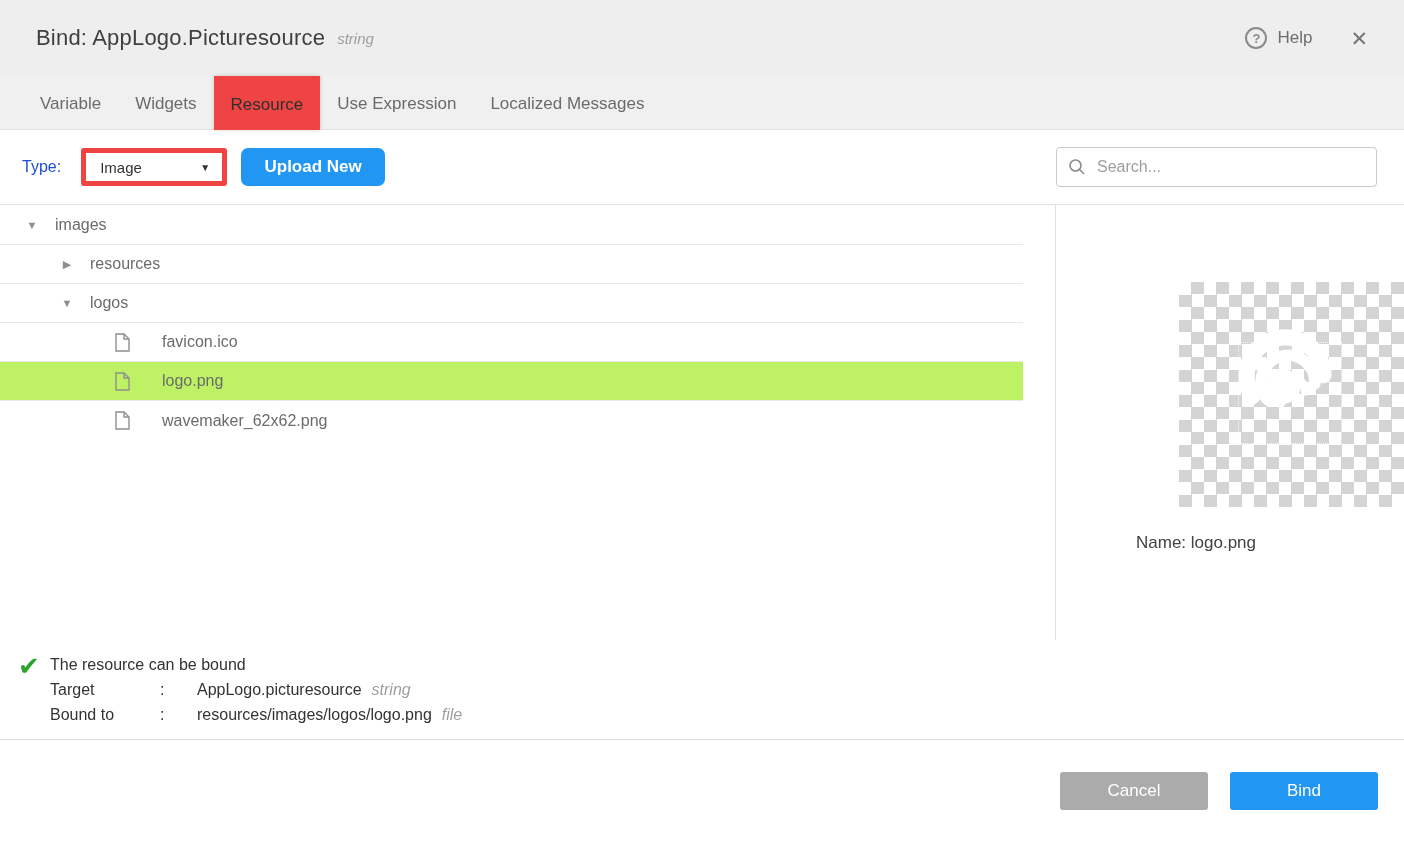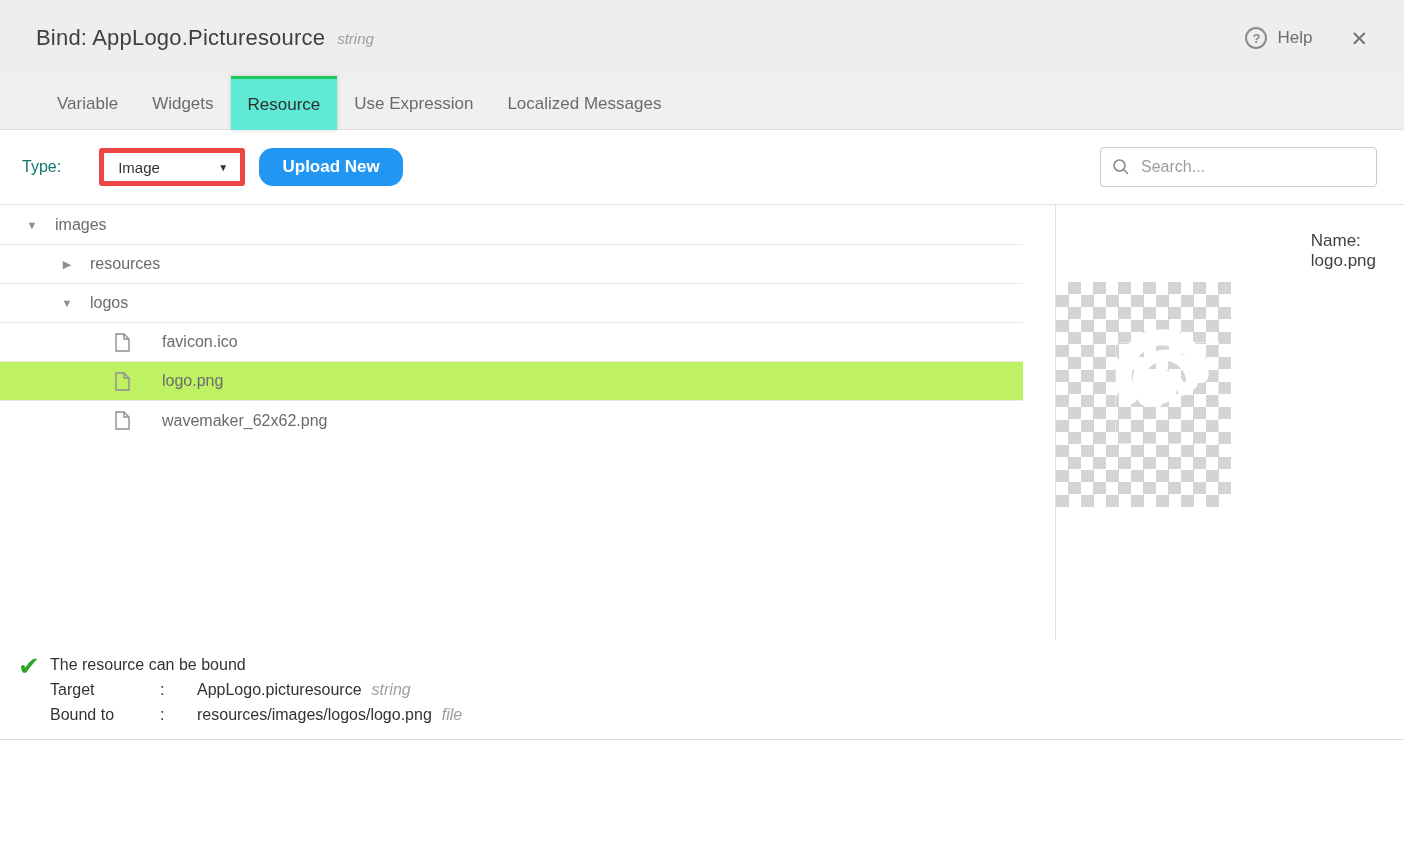--- a/index.html
+++ b/index.html
@@ -14,60 +14,60 @@
   .header-spacer { flex:1; }
   .help-group { display:flex; align-items:center; gap:10px; cursor:pointer; }
   .help-circle { width:22px; height:22px; border:2px solid #8a8a8a; border-radius:50%;
                  display:flex; align-items:center; justify-content:center;
                  font-size:13px; color:#8a8a8a; font-weight:bold; }
   .help-text { font-size:17px; color:#6e6e6e; }
   .close-x { margin-left:38px; font-size:21px; color:#757575; cursor:pointer; line-height:1; }
 
   
   .tabbar { height:54px; background:#f0f0f0; border-bottom:1px solid #e2e2e2;
-            display:flex; align-items:stretch; padding-left:40px; }
+            display:flex; align-items:stretch; padding-left:23px; }
   .tab { display:flex; align-items:center; padding:0 17px; font-size:17px; color:#6b6b6b;
          cursor:pointer; border-top:3px solid transparent; }
-  .tab.active { background:#5eead4; color:#2f2f2f; border-top:3px solid #22c55e;
+  .tab.active { background:#ef4444; color:#2f2f2f; border-top:3px solid #ef4444;
                 box-shadow:0 0 4px rgba(0,0,0,.18); margin-bottom:-1px; position:relative; z-index:2; }
 
   
   .toolbar { height:75px; background:#fff; border-bottom:1px solid #e0e0e0;
              display:flex; align-items:center; padding:0 27px 0 22px; }
-  .type-label { font-size:16px; color:#0f766e; margin-right:38px; }
+  .type-label { font-size:16px; color:#1d4ed8; margin-right:20px; }
   .select-box { width:146px; height:38px; border:5px solid #ef4444; border-radius:3px;
                 display:flex; align-items:center; padding:0 12px 0 14px; cursor:pointer; background:#fff; }
   .select-value { font-size:15px; color:#333; flex:1; }
   .select-arrow { font-size:10px; color:#333; }
   .upload-btn { margin-left:14px; width:144px; height:38px; background:#2196f3; color:#fff;
-                border:none; border-radius:14px; font-size:17px; font-weight:bold; cursor:pointer;
+                border:none; border-radius:7px; font-size:17px; font-weight:bold; cursor:pointer;
                 font-family:"Liberation Sans","DejaVu Sans",sans-serif; }
   .toolbar-spacer { flex:1; }
-  .search-wrap { position:relative; width:277px; height:40px;border-radius:13px; }
+  .search-wrap { position:relative; width:321px; height:40px;border-radius:13px; }
   .search-wrap svg { position:absolute; left:12px; top:11px; }
   .search-input { width:100%; height:100%; border:1px solid #c9c9c9; border-radius:4px;
                   padding:0 10px 0 40px; font-size:16px; color:#333; outline:none;
                   font-family:"Liberation Sans","DejaVu Sans",sans-serif; }
   .search-input::placeholder { color:#9e9e9e; }
 
   
   .content { display:flex; height:435px; }
   .tree-panel { flex:1; padding:1px 32px 0 0; }
   .tree-row { height:39px; display:flex; align-items:center; border-bottom:1px solid #e9e9e9;
               cursor:pointer; }
   .tree-row:last-child { border-bottom:none; }
   .tree-row.selected { background:#bef264; }
   .lvl-0 { padding-left:25px; } .lvl-1 { padding-left:60px; } .lvl-2 { padding-left:115px;gap:20px; }
   .tri { width:14px; font-size:11px; color:#8f8f8f; margin-right:16px; text-align:center; }
   .file-ic { margin-right:12px; display:flex; }
   .tree-lbl { font-size:16px; color:#6b6b6b; }
 
   .v-divider { width:1px; background:#e0e0e0; }
 
-  .preview-panel { width:348px; display:flex; flex-direction:row; align-items:flex-start; }
+  .preview-panel { width:348px; display:flex; flex-direction:column; align-items:flex-end; }
   .checker { position:relative; width:225px; height:225px; margin-top:77px;
              background-image:conic-gradient(#d4d4d4 25%, #fff 0 50%, #d4d4d4 0 75%, #fff 0);
              background-size:25px 25px; }
   .dashed-box { position:absolute; left:59px; top:60px; width:104px; height:102px;
                 border:1px dotted #fafafa; }
   .logo-svg { position:absolute; left:60px; top:45px; }
   .preview-name { margin-top:26px; font-size:17px; color:#424242; align-self:flex-start;
                   padding-left:80px; }
 
   
@@ -211,14 +211,18 @@
       </div>
       <div class="status-row">
         <span class="s-label">Bound to</span>
         <span class="s-colon">:</span>
         <span class="s-value">resources/images/logos/logo.png</span>
         <span class="s-type">file</span>
       </div>
     </div>
   </div>
 
+  <div class="footer">
+    <button class="btn btn-cancel">Cancel</button>
+    <button class="btn btn-bind">Bind</button>
+  </div>
 
 </div>
 
 </body></html>

